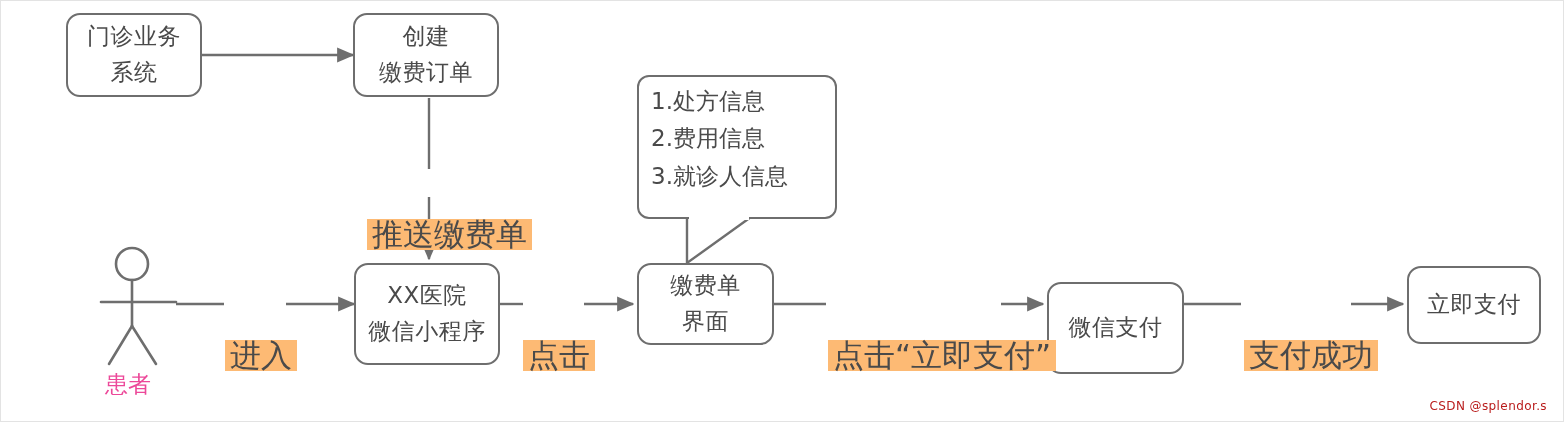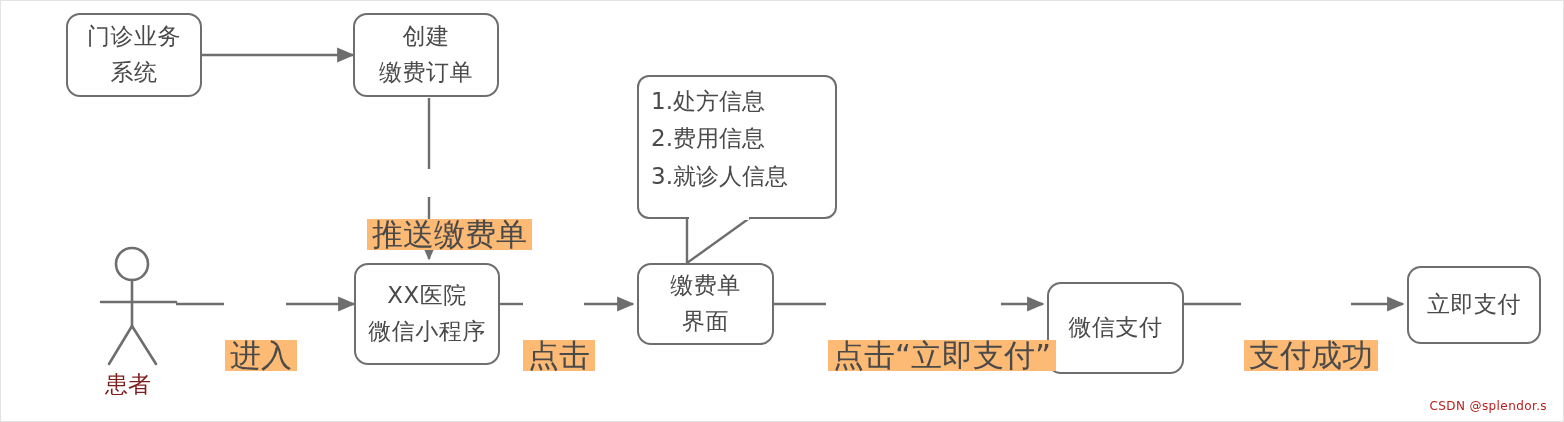--- a/index.html
+++ b/index.html
@@ -76,21 +76,21 @@
     font-size: 31px;
     line-height: 1;
     white-space: nowrap;
     background: #fdba74;
     padding: 0 5px;
     z-index: 2;
     margin-top: 48px;
   }
   .actor-label {
     position: absolute;
-    color: #7f1d1d;
+    color: #ec4899;
     font-size: 23px;
     line-height: 1;
     white-space: nowrap;
   }
   .watermark {
     position: absolute;
     right: 16px;
     bottom: 8px;
     color: #b91c1c;
     font-size: 12px;

